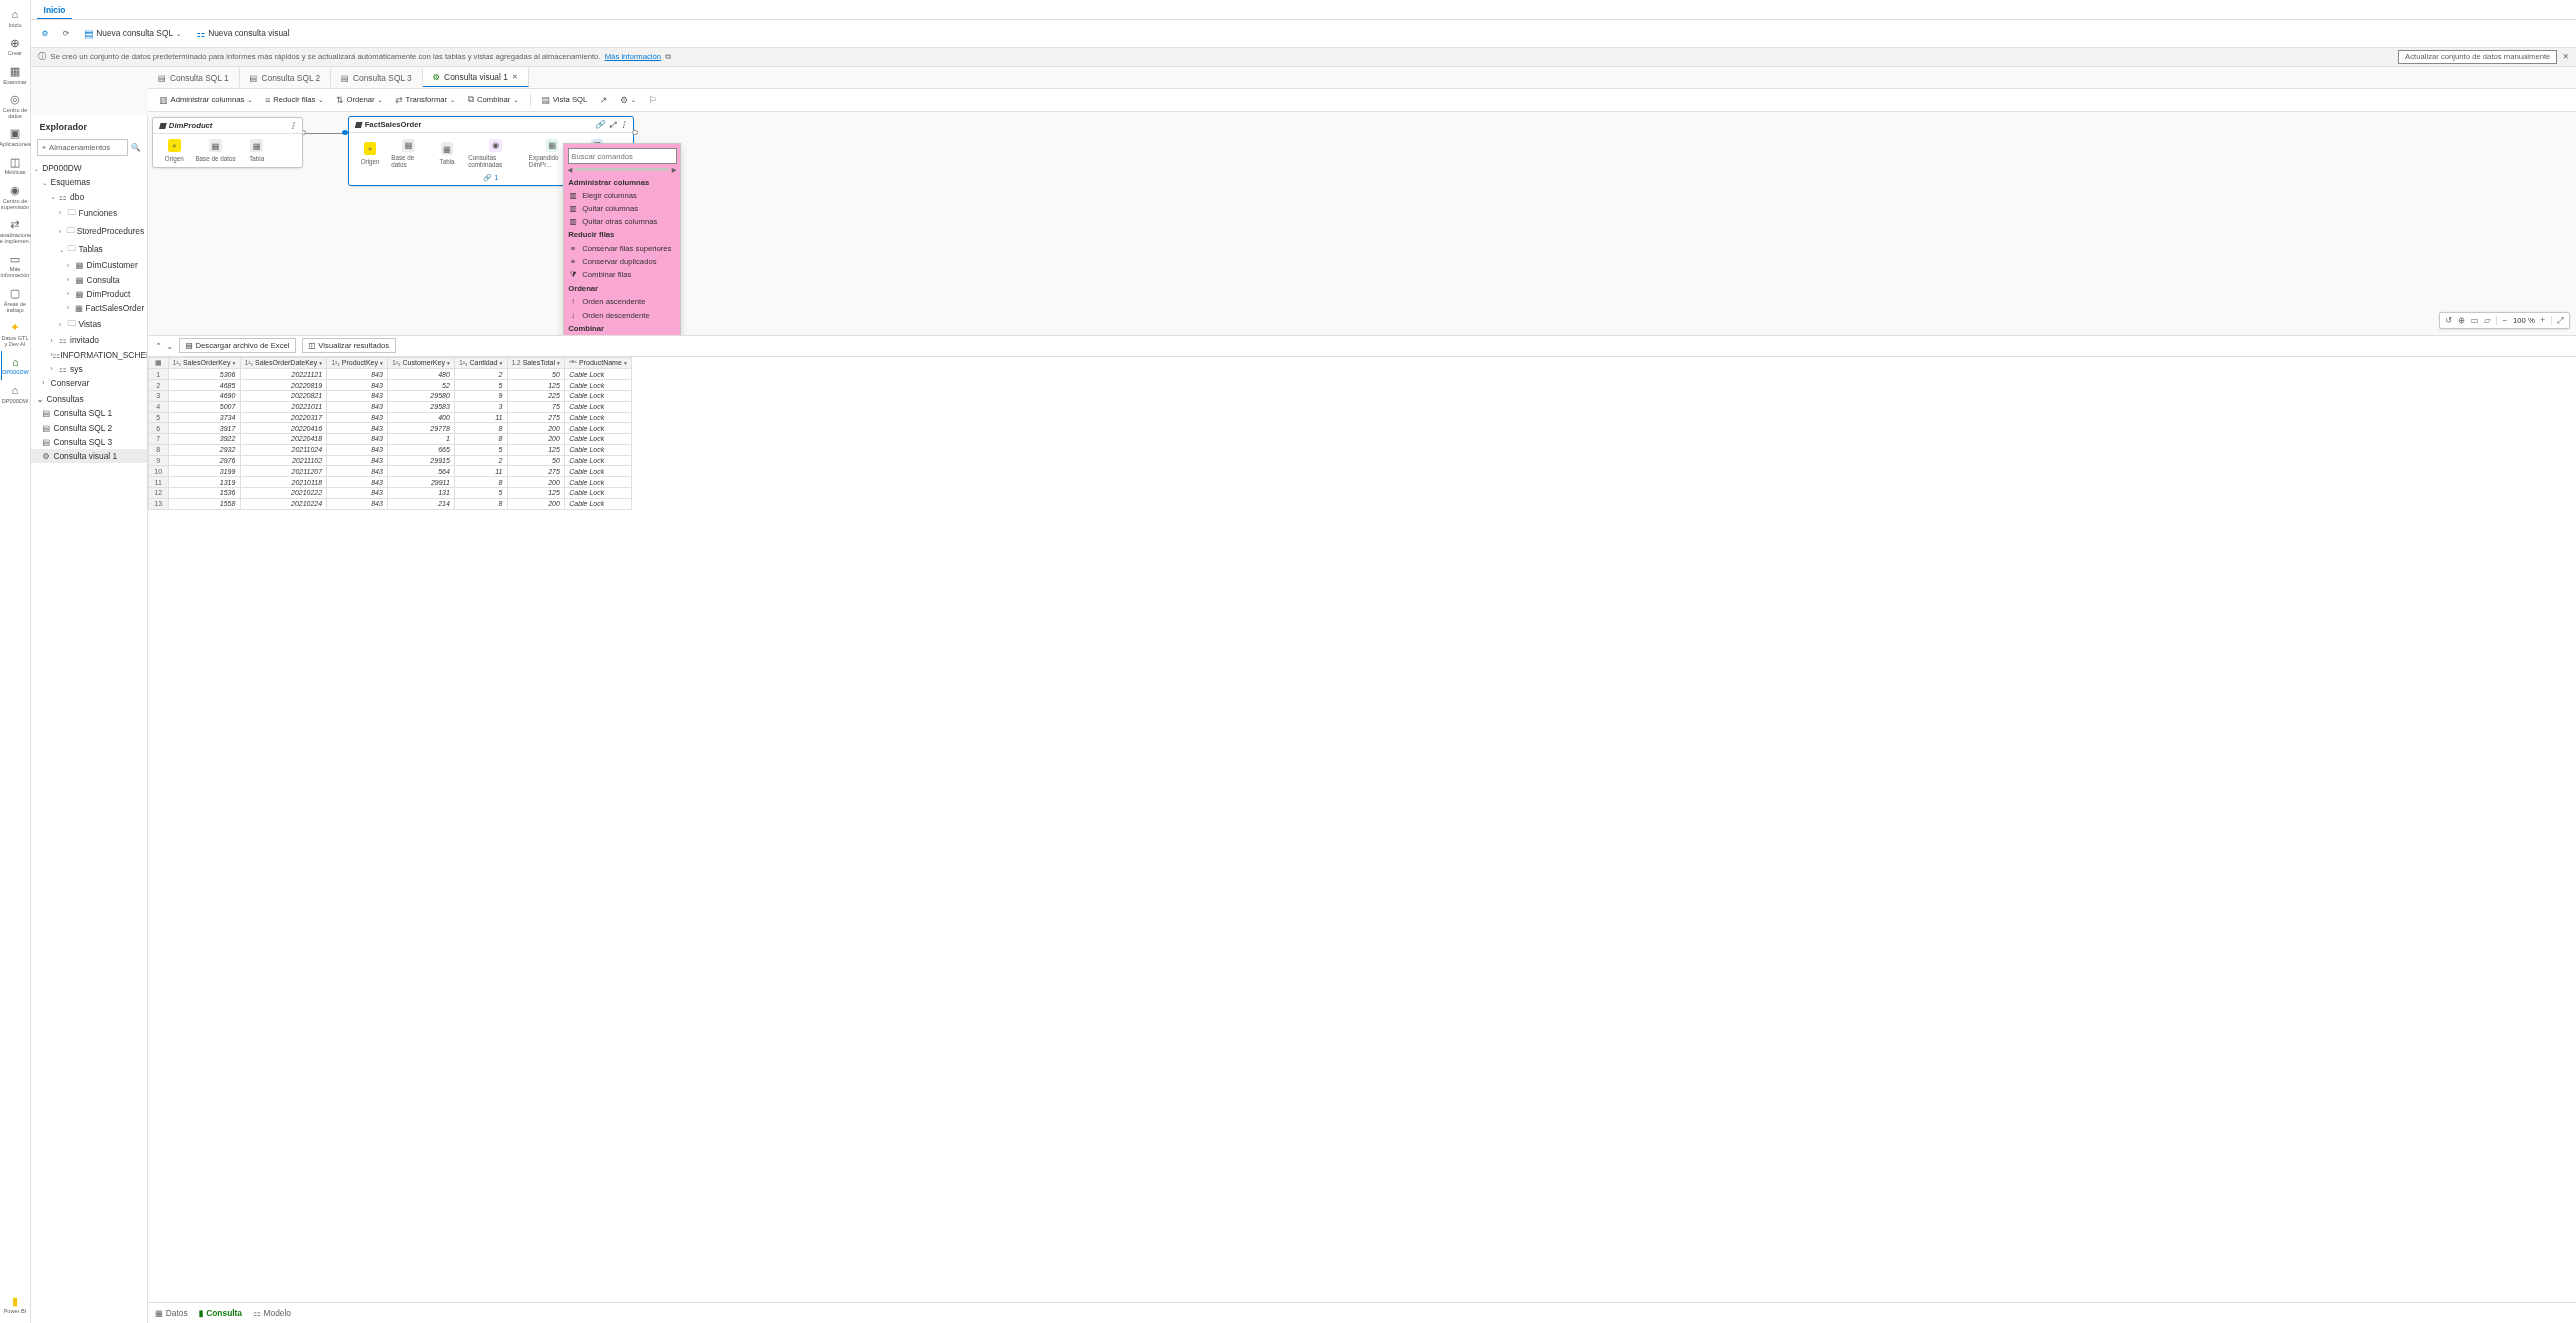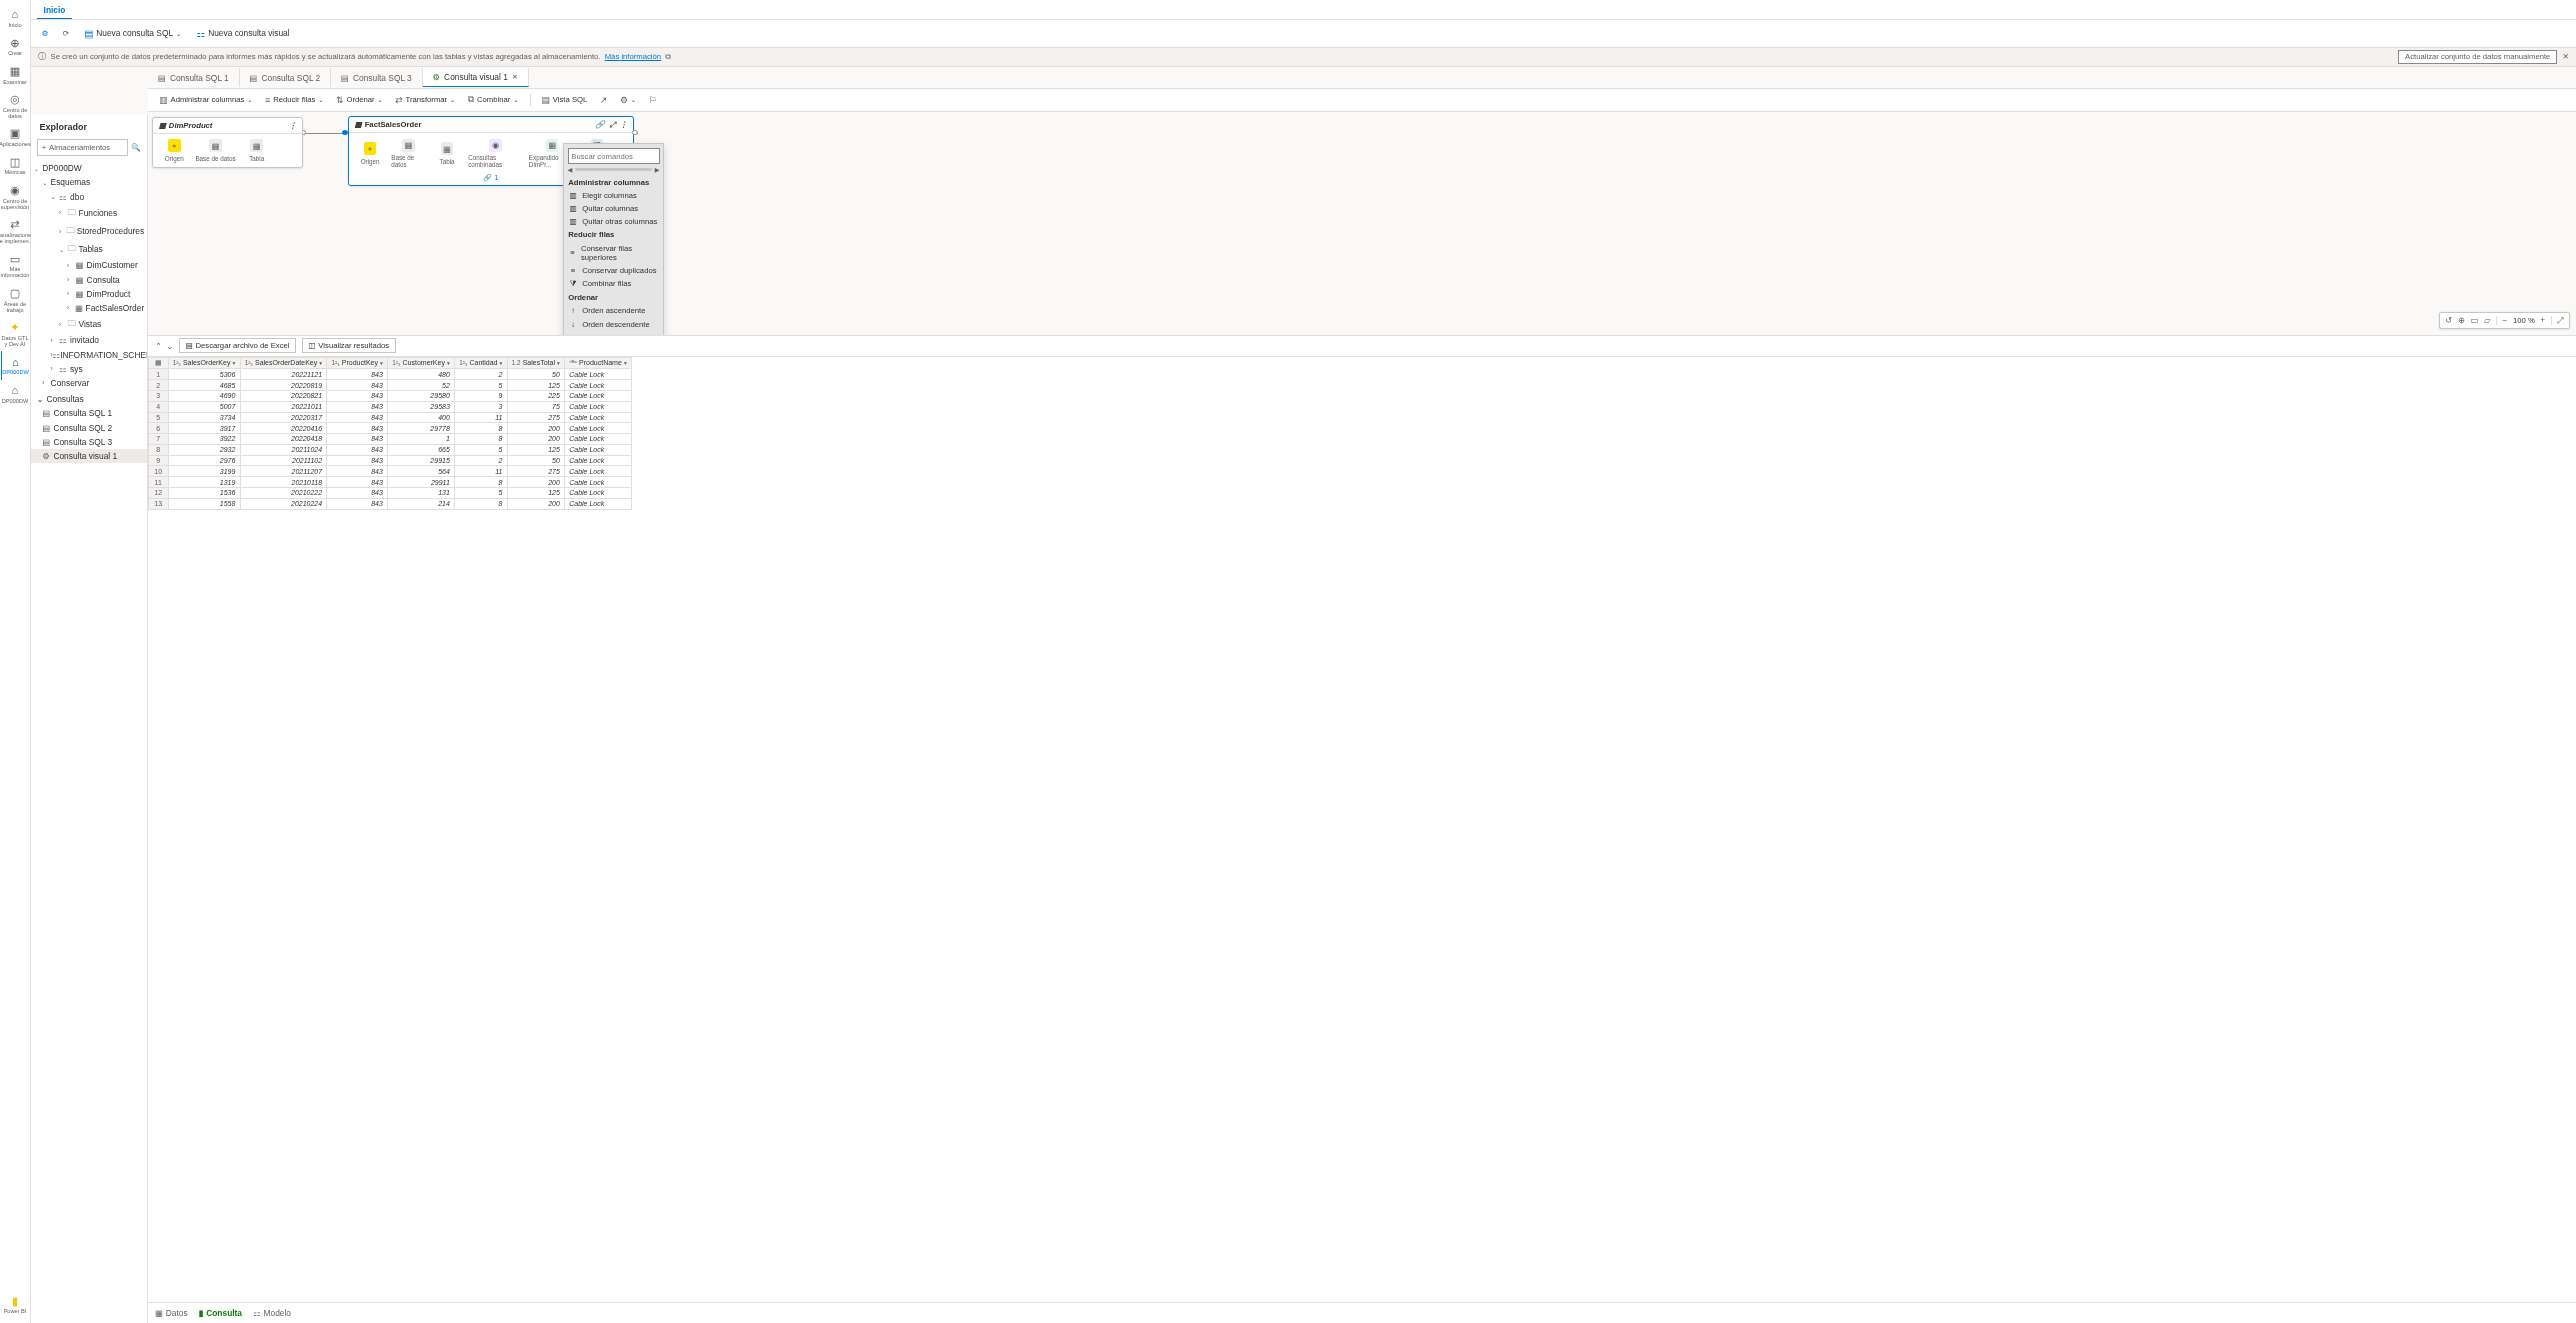--- a/index.html
+++ b/index.html
@@ -88,21 +88,21 @@
     .sc-purple { background: #f4e6fd; }
     .sc-teal { background: #e0f5f0; }
     .sc-gray { background: #edebe9; }
     .sc-filter { background: #deecf9; }
     .plus-circle { width: 9.8px; height: 9.8px; border: 0.7px solid #c8c6c4; border-radius: 50%; font-size: 7px; display: flex; align-items: center; justify-content: center; color: #605e5c; }
     
     .conn-line { position: absolute; height: 0.7px; background: #8a8886; }
     .conn-dot { position: absolute; width: 5.6px; height: 5.6px; border: 0.7px solid #8a8886; border-radius: 50%; background: #fff; }
     
     
-    .cmd-dropdown { position: absolute; background: #e5e5e5; border: 0.7px solid #c8c6c4; box-shadow: 0 2.8px 8.4px rgba(0,0,0,0.15); width: 101px; font-size: 7.7px; z-index: 100; }
+    .cmd-dropdown { position: absolute; background: #f9a8d4; border: 0.7px solid #c8c6c4; box-shadow: 0 2.8px 8.4px rgba(0,0,0,0.15); width: 118px; font-size: 7.7px; z-index: 100; }
     .cmd-search { width: 100%; border: 0.7px solid #8a8886; padding: 2.1px 2.8px; font-size: 7.7px; margin: 2.8px 0; }
     .cmd-scroll { max-height: 168px; overflow-y: auto; }
     .cmd-section-head { padding: 2.1px 4.2px; font-weight: 600; color: #323130; }
     .cmd-item { display: flex; align-items: center; gap: 4.2px; padding: 2.1px 4.2px; cursor: pointer; }
     .cmd-item .icon { width: 9.8px; font-size: 7.7px; text-align: center; }
     
     
     .zoom-controls { position: absolute; bottom: 5.6px; right: 5.6px; background: #fff; border: 0.7px solid #c8c6c4; border-radius: 2.1px; display: flex; align-items: center; gap: 5.6px; padding: 2.1px 5.6px; font-size: 7.7px; box-shadow: 0 0.7px 2.1px rgba(0,0,0,0.1); }
     .zoom-controls .icon { cursor: pointer; color: #605e5c; font-size: 8.4px; }
     .zsep { width: 0.7px; height: 9.8px; background: #e1dfdd; }

